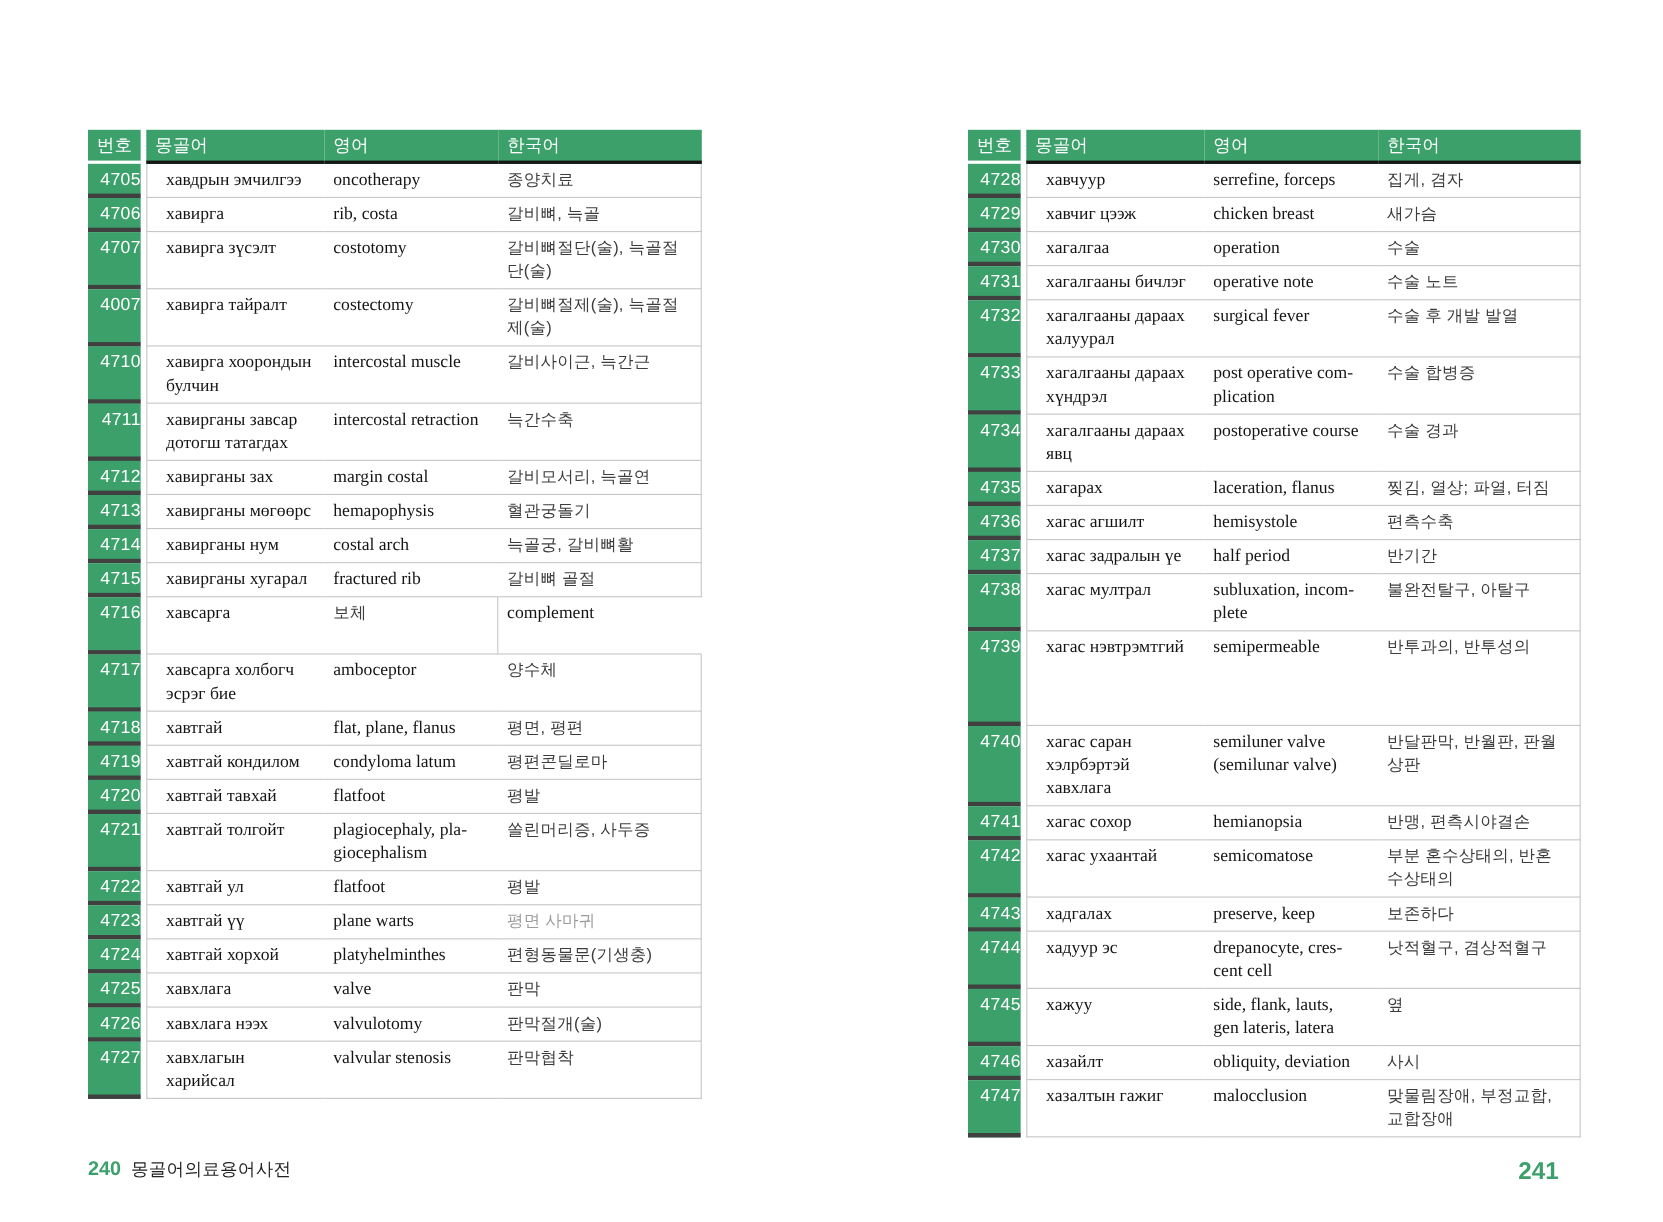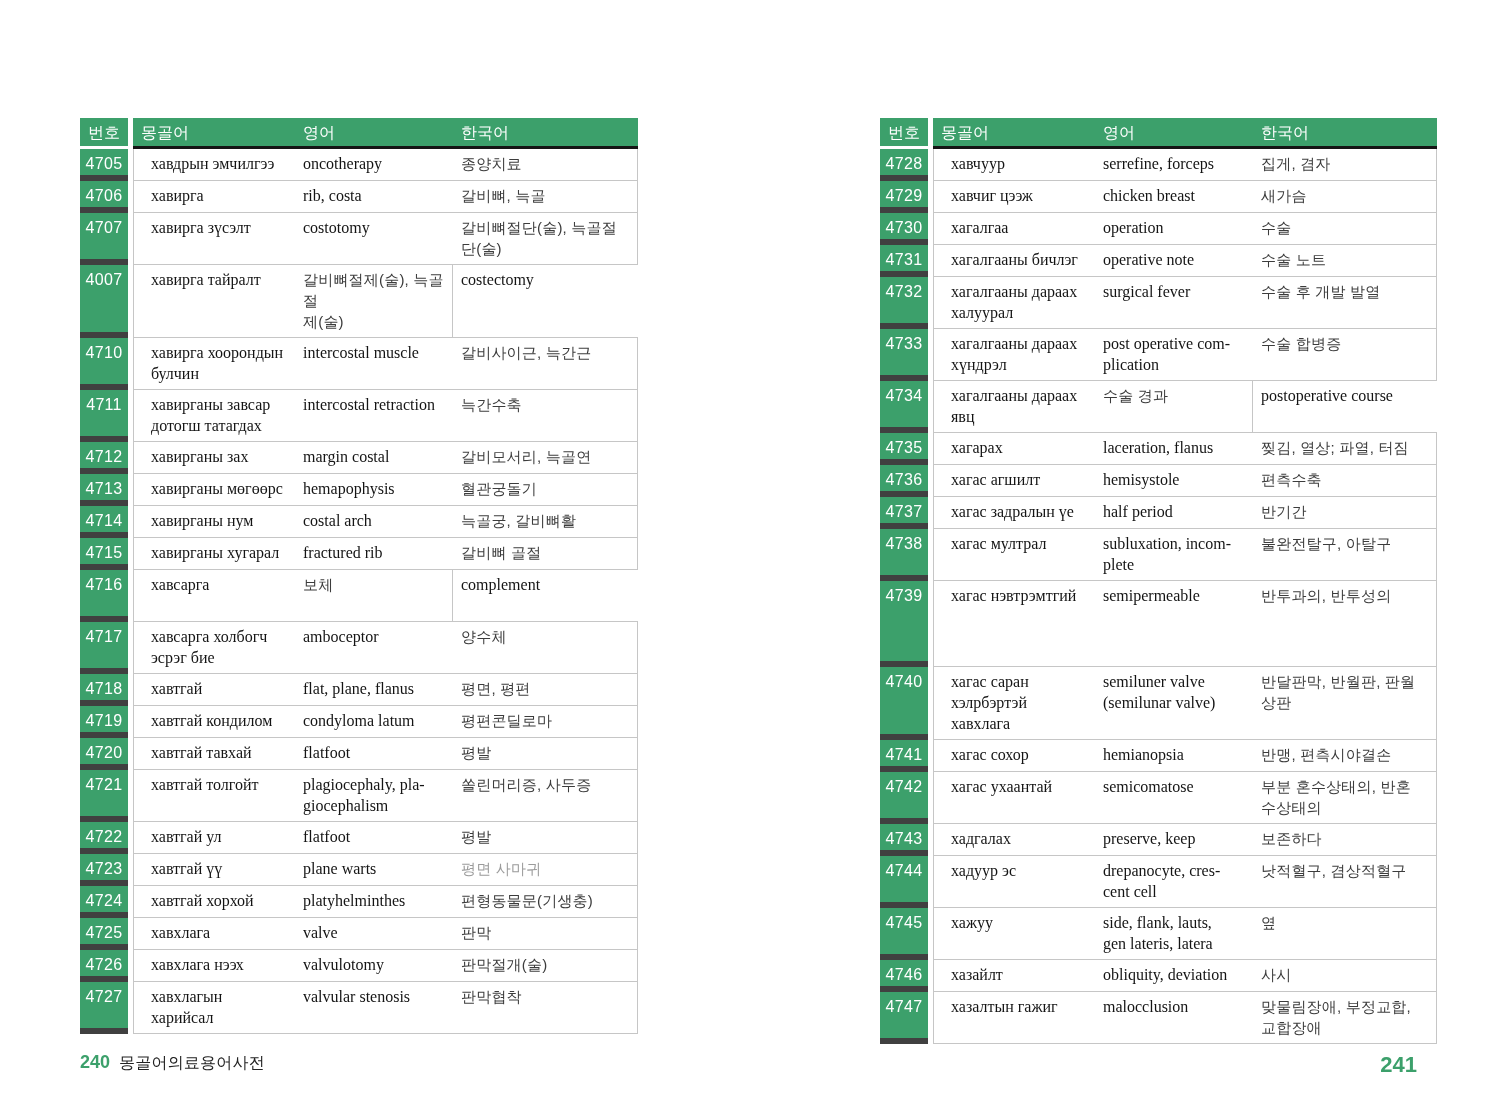--- a/index.html
+++ b/index.html
@@ -38,23 +38,23 @@
   }
   .h.hgap{background:#fff;padding:0;}
   .h.hmn,.h.hen,.h.hko{border-bottom:3px solid #151515;}
   .h.hnum{border-bottom:3px solid #fff;}
 
   
   .num{
     background:var(--green);
     color:#ffffff;
     font:16px/22px "Liberation Sans",sans-serif;
-    text-align:center;
+    text-align:right;
     padding-top:4px;
-    border-bottom:6px solid #404040;
+    border-bottom:4px solid #404040;
     letter-spacing:.3px;
   }
   .gap{background:#ffffff;}
   .mn,.en,.ko{
     padding:4px 6px 5px 8px;
     border-bottom:1px solid var(--border);
     white-space:pre-line;
     line-height:21px;
     color:var(--ink);
   }
@@ -117,23 +117,23 @@
           <div class="cell gap"></div>
           <div class="cell mn">хавирга зүсэлт</div>
           <div class="cell en">costotomy</div>
           <div class="cell ko">갈비뼈절단(술), 늑골절
 단(술)</div>
         </div>
         <div class="trow">
           <div class="cell num">4007</div>
           <div class="cell gap"></div>
           <div class="cell mn">хавирга тайралт</div>
+          <div class="cell en">costectomy</div>
           <div class="cell ko">갈비뼈절제(술), 늑골절
 제(술)</div>
-          <div class="cell en">costectomy</div>
         </div>
         <div class="trow">
           <div class="cell num">4710</div>
           <div class="cell gap"></div>
           <div class="cell mn">хавирга хоорондын
 булчин</div>
           <div class="cell en">intercostal muscle</div>
           <div class="cell ko">갈비사이근, 늑간근</div>
         </div>
         <div class="trow">
@@ -314,22 +314,22 @@
 хүндрэл</div>
           <div class="cell en">post operative com-
 plication</div>
           <div class="cell ko">수술 합병증</div>
         </div>
         <div class="trow">
           <div class="cell num">4734</div>
           <div class="cell gap"></div>
           <div class="cell mn">хагалгааны дараах
 явц</div>
+          <div class="cell en">postoperative course</div>
           <div class="cell ko">수술 경과</div>
-          <div class="cell en">postoperative course</div>
         </div>
         <div class="trow">
           <div class="cell num">4735</div>
           <div class="cell gap"></div>
           <div class="cell mn">хагарах</div>
           <div class="cell en">laceration, flanus</div>
           <div class="cell ko">찢김, 열상; 파열, 터짐</div>
         </div>
         <div class="trow">
           <div class="cell num">4736</div>

